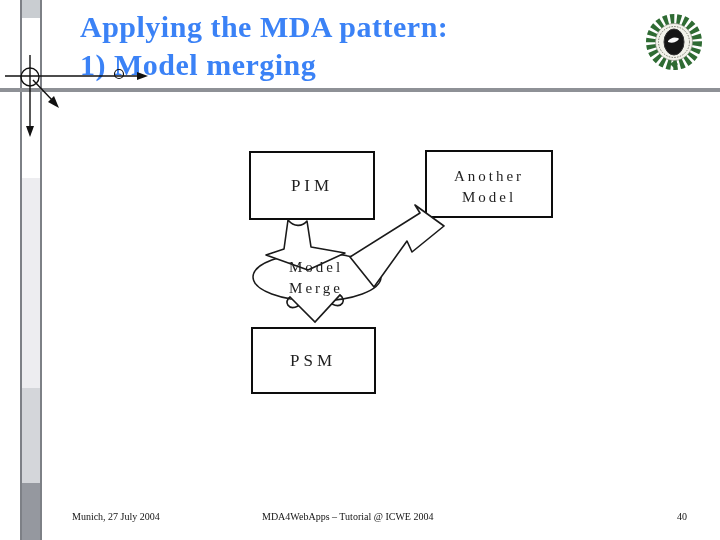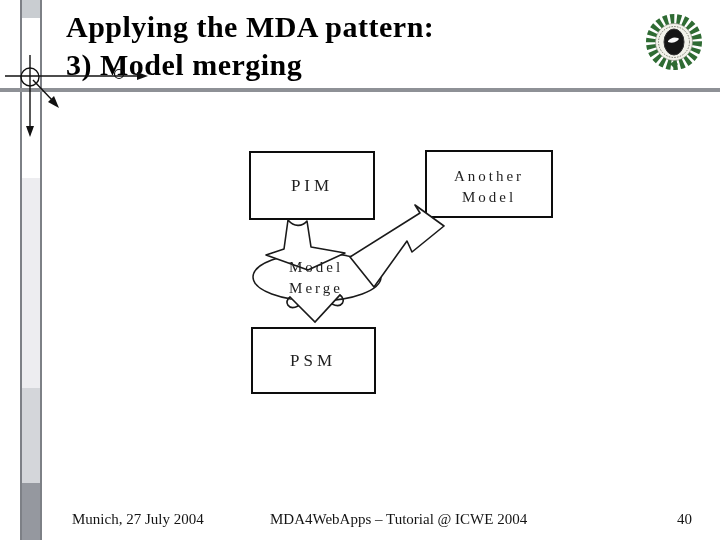--- a/index.html
+++ b/index.html
@@ -6,28 +6,28 @@
   .slide{
     position:relative;width:720px;height:540px;background:#ffffff;
     overflow:hidden;font-family:"Liberation Serif","DejaVu Serif",serif;
   }
   .abs{position:absolute;}
   
   .rail-line{position:absolute;top:0;width:2px;height:540px;background:#7d8086;}
   .rail-seg{position:absolute;left:22px;width:18px;}
   
   .title{
-    position:absolute;left:66px;top:8px;width:560px;
-    font-weight:bold;font-size:30px;line-height:38px;color:#000000;
+    position:absolute;left:80px;top:8px;width:560px;
+    font-weight:bold;font-size:30px;line-height:38px;color:#3b82f6;
     letter-spacing:0.5px;white-space:nowrap;
   }
   .separator{position:absolute;left:0;top:88px;width:720px;height:4px;background:#8e9196;}
   
   .footer-text{
-    position:absolute;top:511px;font-size:15px;color:#141414;white-space:nowrap;
+    position:absolute;top:511px;font-size:10px;color:#141414;white-space:nowrap;
     font-family:"Liberation Serif","DejaVu Serif",serif;
   }
   svg text{
     font-family:"Liberation Serif","DejaVu Serif",serif;
     fill:#1f1f1f;
   }
 </style>
 </head>
 <body>
 
@@ -37,21 +37,21 @@
   <div class="rail-seg" style="top:0;height:18px;background:#c9cdd1;"></div>
   <div class="rail-seg" style="top:178px;height:210px;background:#ededf0;"></div>
   <div class="rail-seg" style="top:388px;height:95px;background:#d4d6da;"></div>
   <div class="rail-seg" style="top:483px;height:57px;background:#95989f;"></div>
   <div class="rail-line" style="left:40px;"></div>
 
   <div class="separator"></div>
 
   <div class="title">
     <div>Applying the MDA pattern:</div>
-    <div>3) Model merging</div>
+    <div>1) Model merging</div>
   </div>
 
   <svg class="abs" style="left:0;top:0;" width="170" height="150" viewBox="0 0 170 150">
     <g stroke="#111111" stroke-width="1.4" fill="none">
       <line x1="5" y1="76" x2="138" y2="76"></line>
       <line x1="30" y1="55" x2="30" y2="128"></line>
       <line x1="33" y1="80" x2="53" y2="101"></line>
       <circle cx="30" cy="77" r="9"></circle>
       <circle cx="119" cy="74" r="4.5" stroke-width="1.2"></circle>
     </g>
@@ -88,16 +88,16 @@
 
     <text x="312" y="191" text-anchor="middle" font-size="17" style="letter-spacing:4px;">PIM</text>
     <text x="489" y="181" text-anchor="middle" font-size="15" style="letter-spacing:3px;">Another</text>
     <text x="489" y="202" text-anchor="middle" font-size="15" style="letter-spacing:3px;">Model</text>
     <text x="316" y="272" text-anchor="middle" font-size="15" style="letter-spacing:3px;">Model</text>
     <text x="316" y="293" text-anchor="middle" font-size="15" style="letter-spacing:3px;">Merge</text>
     <text x="313" y="366" text-anchor="middle" font-size="17" style="letter-spacing:4px;">PSM</text>
   </svg>
 
   <div class="footer-text" style="left:72px;">Munich, 27 July 2004</div>
-  <div class="footer-text" style="left:270px;">MDA4WebApps – Tutorial @ ICWE 2004</div>
+  <div class="footer-text" style="left:262px;">MDA4WebApps – Tutorial @ ICWE 2004</div>
   <div class="footer-text" style="left:677px;">40</div>
 
 </div>
 
 </body></html>

